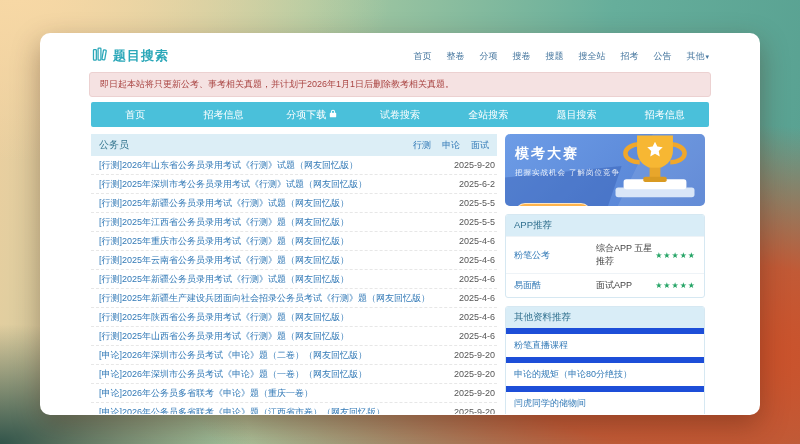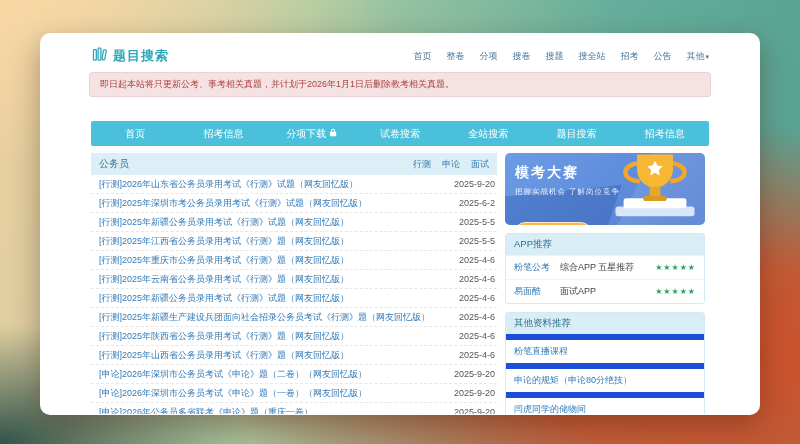--- a/index.html
+++ b/index.html
@@ -24,21 +24,21 @@
   
   .topbar{ display:flex; justify-content:space-between; align-items:center; height:26px; }
   .logo{ display:flex; align-items:center; gap:5px; }
   .logo-text{ font-size:13px; font-weight:bold; color:#2aa7b8; letter-spacing:1px; }
   .topnav{ display:flex; gap:15px; align-items:center; }
   .topnav a{ font-size:9px; color:#47779f; text-decoration:none; white-space:nowrap; cursor:pointer; }
   .caret{ font-size:7px; color:#47779f; margin-left:1px; }
 
   
   .notice{
-    margin:3px -2px 24px; padding:6px 10px;
+    margin:3px -2px 5px; padding:6px 10px;
     background:#f5e2e2; border:1px solid #ecd1d1; border-radius:3px;
     color:#a94442; font-size:9px; line-height:11px;
   }
 
   
   .mainnav{
     height:25px; background:#4ac0da; border-radius:2px;
     display:flex; align-items:stretch; margin-bottom:7px;
   }
   .mainnav .mn-item{
@@ -87,21 +87,21 @@
     background:linear-gradient(#ffb54d,#f8960c); border:1px solid rgba(255,255,255,.75);
     color:#fff; font-size:12px; padding:20px 13px; border-radius:10px; cursor:pointer;
   }
   .trophy{ position:absolute; right:4px; bottom:2px; z-index:2; }
 
   
   .box{ border:1px solid #d6e8f2; border-radius:3px; background:#fff; margin-bottom:8px; overflow:hidden; }
   .box-header{ background:#d9edf7; color:#31708f; font-size:9.5px; padding:4px 8px; }
   .app-row{ display:flex; align-items:center; padding:5px 8px; border-top:1px solid #eef3f7; font-size:9px; }
   .app-name{ color:#337ab7; width:46px; text-decoration:none; cursor:pointer; }
-  .app-desc{ color:#444; flex:1; }
+  .app-desc{ color:#444; flex:1;margin-left:36px; }
   .app-stars{ color:#27a567; font-size:8px; letter-spacing:1px; }
   .res-row{ padding:5px 8px; border-top:6px solid #1d4ed8; font-size:9px; }
   .res-row a{ color:#337ab7; text-decoration:none; cursor:pointer; }
 </style>
 </head>
 <body>
 
 <div class="card">
   <div class="card-inner">
 

